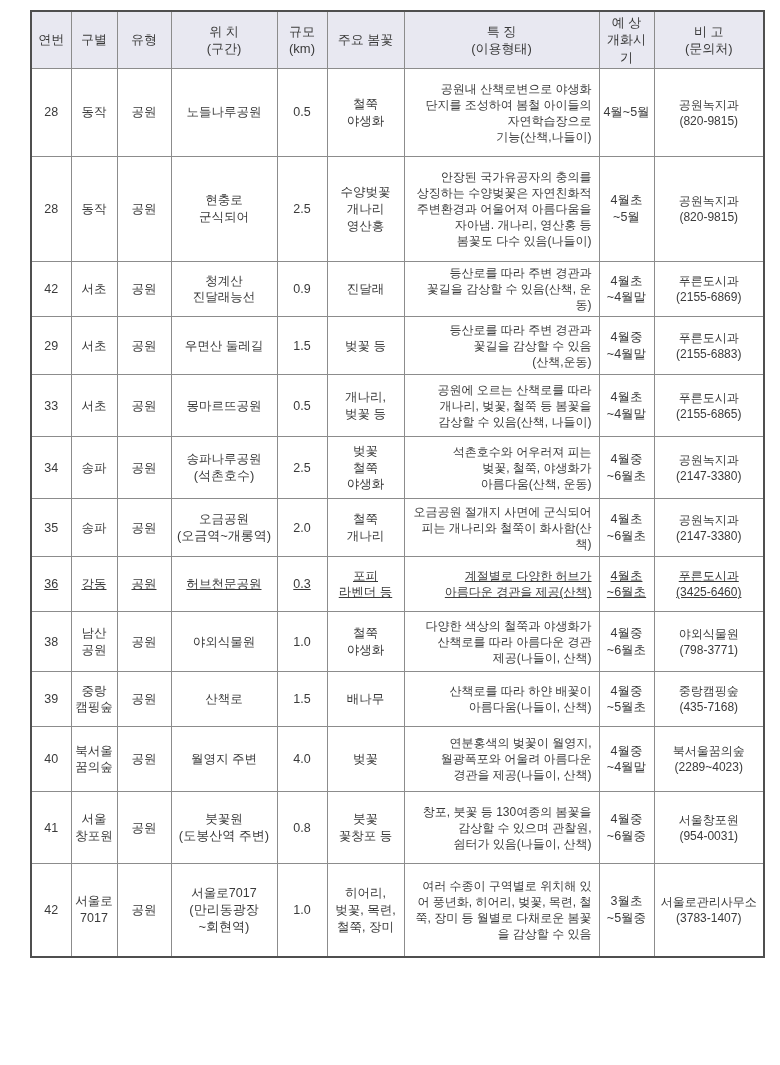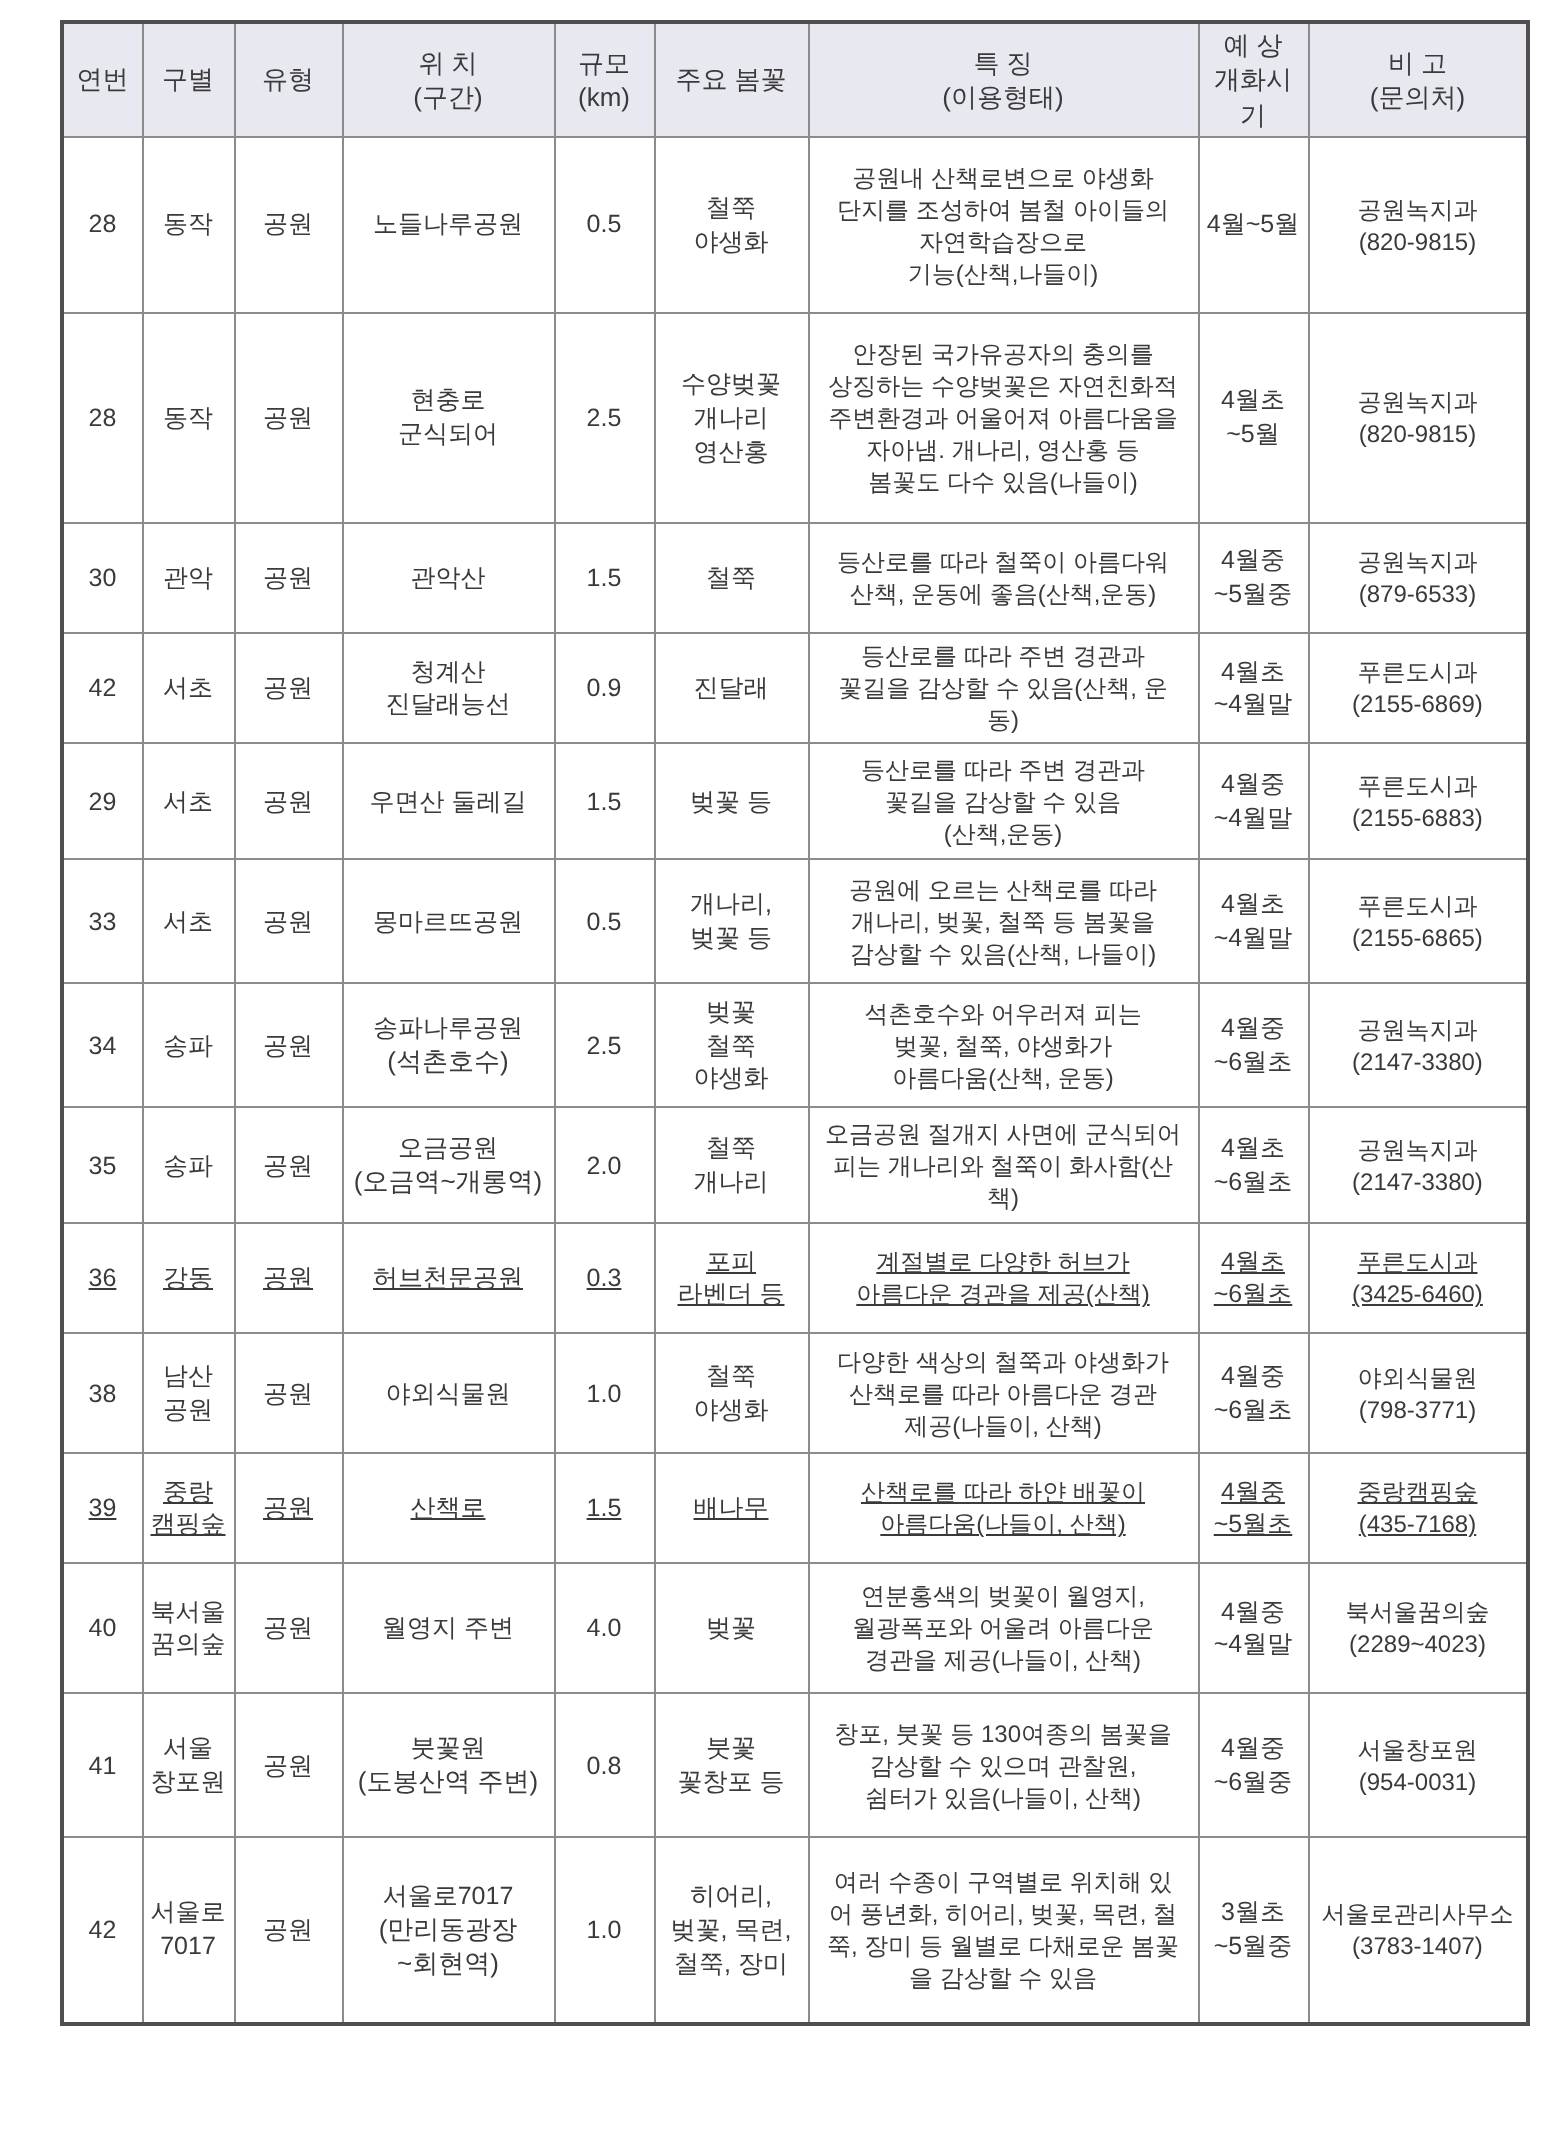--- a/index.html
+++ b/index.html
@@ -23,21 +23,21 @@
     padding:2px 3px;
     overflow:hidden;
     font-weight:normal;
   }
   th {
     background:var(--header-bg,#e8e8f1);
     font-size:13px;
     height:43px;
   }
   td.col-features {
-    text-align:center; padding:3px 7px; font-size:12px;
+    text-align:right; padding:3px 7px; font-size:12px;
   }
   td.col-contact { font-size:12px; }
   .loc-sub { display:block; font-size:13px; line-height:1.3; }
 </style>
 </head>
 <body style="color: rgb(58, 58, 58); background: rgb(255, 255, 255);">
 
 <table class="flower-table">
   <colgroup>
     <col style="width:40px">
@@ -99,34 +99,20 @@
 상징하는 수양벚꽃은 자연친화적
 주변환경과 어울어져 아름다움을
 자아냄. 개나리, 영산홍 등
 봄꽃도 다수 있음(나들이)</td>
         <td class="col-bloom">4월초
 ~5월</td>
         <td class="col-contact">공원녹지과
 (820-9815)</td>
       </tr>
       <tr style="height: 55px;">
-        <td class="col-no">30</td>
-        <td class="col-district">관악</td>
-        <td class="col-type">공원</td>
-        <td class="col-location"><span>관악산</span></td>
-        <td class="col-scale">1.5</td>
-        <td class="col-flowers">철쭉</td>
-        <td class="col-features">등산로를 따라 철쭉이 아름다워
-산책, 운동에 좋음(산책,운동)</td>
-        <td class="col-bloom">4월중
-~5월중</td>
-        <td class="col-contact">공원녹지과
-(879-6533)</td>
-      </tr>
-      <tr style="height: 55px;">
         <td class="col-no">42</td>
         <td class="col-district">서초</td>
         <td class="col-type">공원</td>
         <td class="col-location"><span>청계산
 진달래능선</span></td>
         <td class="col-scale">0.9</td>
         <td class="col-flowers">진달래</td>
         <td class="col-features">등산로를 따라 주변 경관과
 꽃길을 감상할 수 있음(산책, 운동)</td>
         <td class="col-bloom">4월초
@@ -222,21 +208,21 @@
         <td class="col-flowers">철쭉
 야생화</td>
         <td class="col-features">다양한 색상의 철쭉과 야생화가
 산책로를 따라 아름다운 경관
 제공(나들이, 산책)</td>
         <td class="col-bloom">4월중
 ~6월초</td>
         <td class="col-contact">야외식물원
 (798-3771)</td>
       </tr>
-      <tr style="height: 55px; text-decoration: underline;">
+      <tr style="height: 55px;">
         <td class="col-no">39</td>
         <td class="col-district">중랑
 캠핑숲</td>
         <td class="col-type">공원</td>
         <td class="col-location"><span>산책로</span></td>
         <td class="col-scale">1.5</td>
         <td class="col-flowers">배나무</td>
         <td class="col-features">산책로를 따라 하얀 배꽃이
 아름다움(나들이, 산책)</td>
         <td class="col-bloom">4월중

